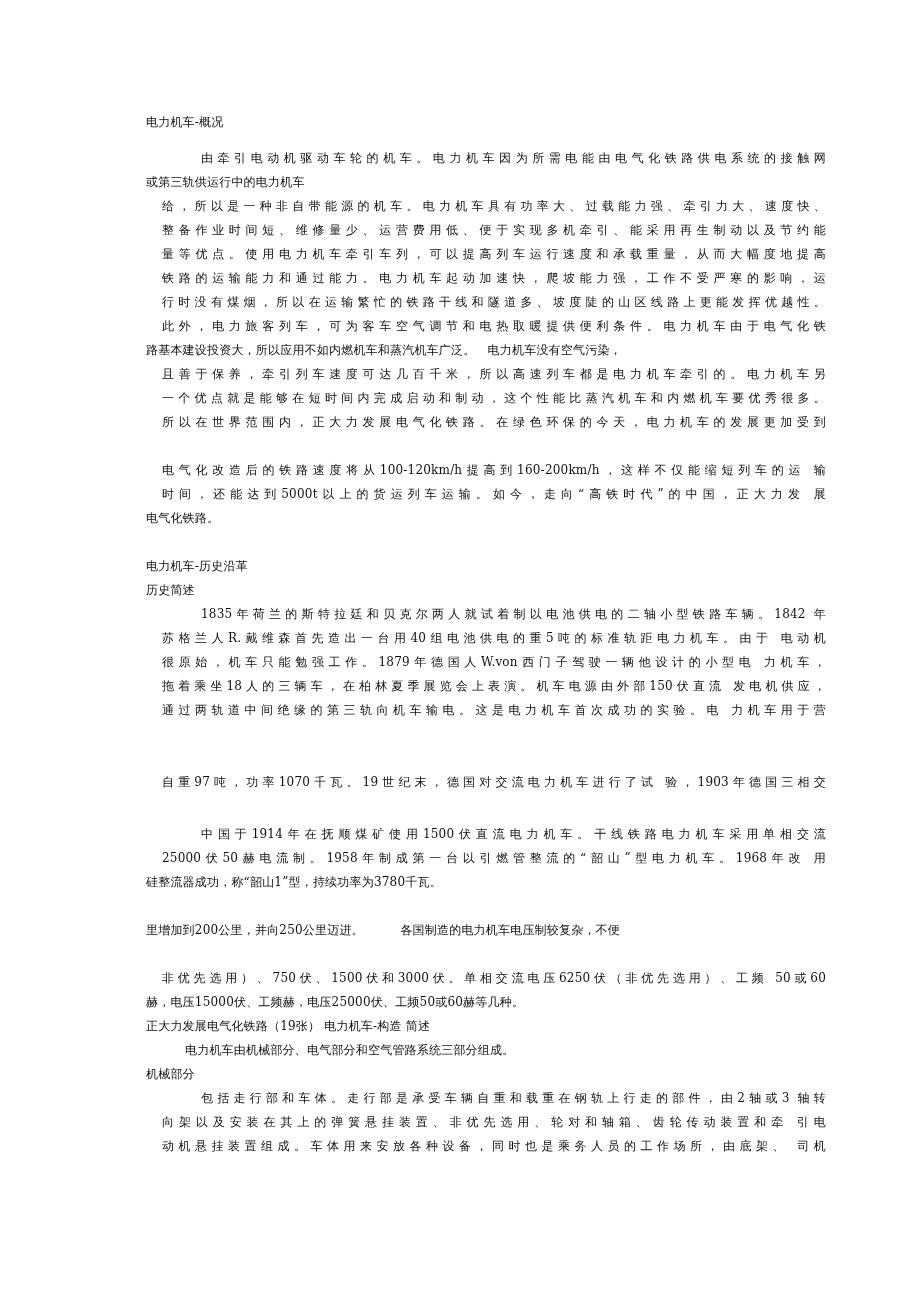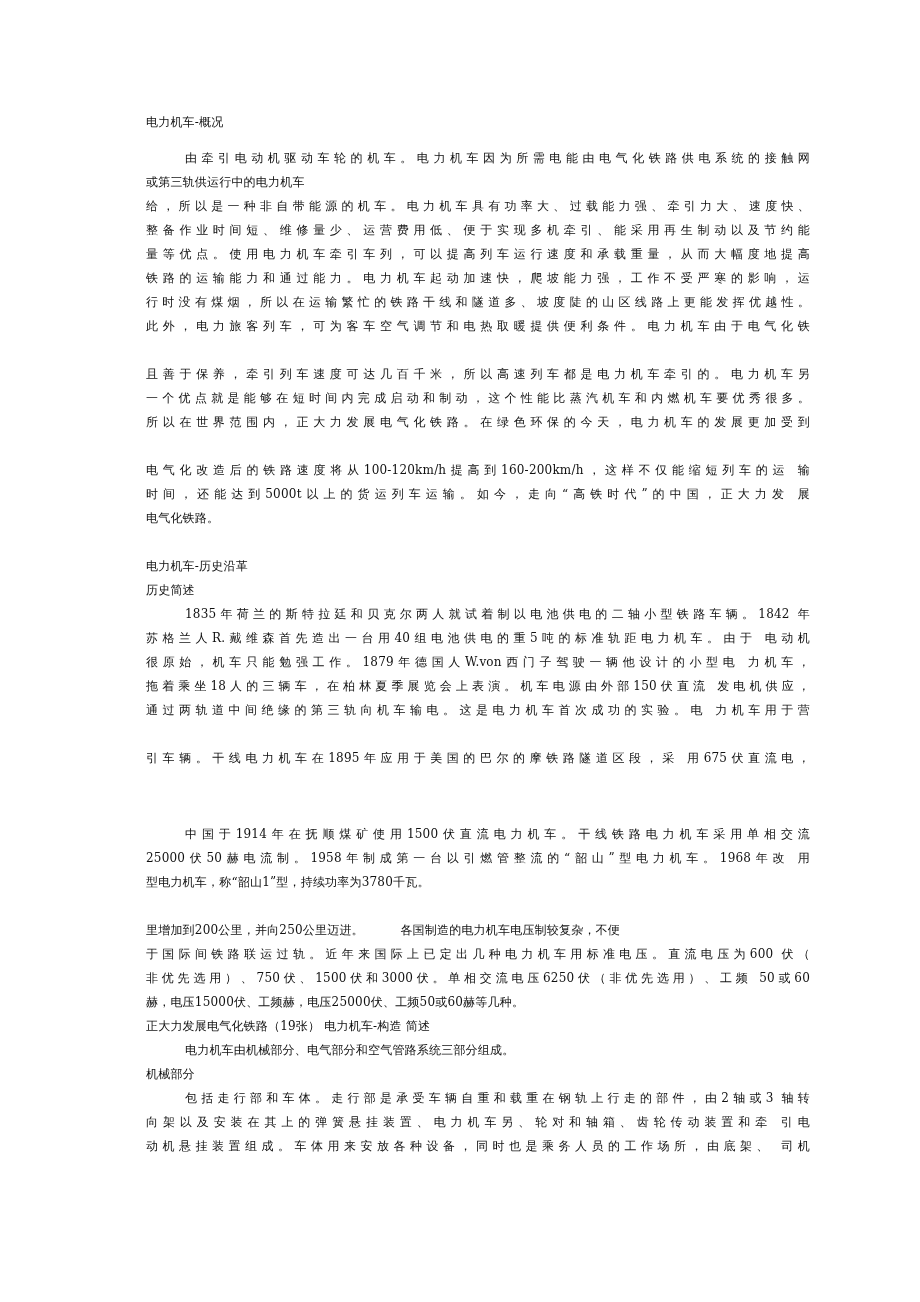--- a/index.html
+++ b/index.html
@@ -1,58 +1,58 @@
 <!DOCTYPE html>
 <html><head>
 <meta charset="utf-8">
 <style>
   html, body { margin: 0; padding: 0; background: #ffffff; }
   body { width: 920px; height: 1302px; position: relative; overflow: hidden;
          font-family: "DejaVu Serif", "Liberation Serif", serif; color: #111111; }
   .page { position: absolute; left: 0; top: 0; width: 920px; height: 1302px; }
   .line { position: absolute; left: 146px; width: 664px; font-size: 12px; line-height: 20px;
           white-space: nowrap; overflow: visible; letter-spacing: 0.2px; }
-  .line.justify { text-align: justify; text-align-last: justify; }
+  .line.justify { text-align: justify; text-align-last: justify; margin-left: 16px; }
   .indent { padding-left: 39px; width: 625px; }
 </style>
 </head>
 <body>
 
 <div class="page">
 
   <div class="line" style="top:112px">电力机车-概况</div>
   <div class="line indent justify" style="top:148px">由牵引电动机驱动车轮的机车。电力机车因为所需电能由电气化铁路供电系统的接触网</div>
   <div class="line" style="top:172px">或第三轨供运行中的电力机车</div>
   <div class="line justify" style="top:196px">给，所以是一种非自带能源的机车。电力机车具有功率大、过载能力强、牵引力大、速度快、</div>
   <div class="line justify" style="top:220px">整备作业时间短、维修量少、运营费用低、便于实现多机牵引、能采用再生制动以及节约能</div>
   <div class="line justify" style="top:244px">量等优点。使用电力机车牵引车列，可以提高列车运行速度和承载重量，从而大幅度地提高</div>
   <div class="line justify" style="top:268px">铁路的运输能力和通过能力。电力机车起动加速快，爬坡能力强，工作不受严寒的影响，运</div>
   <div class="line justify" style="top:292px">行时没有煤烟，所以在运输繁忙的铁路干线和隧道多、坡度陡的山区线路上更能发挥优越性。</div>
   <div class="line justify" style="top:316px">此外，电力旅客列车，可为客车空气调节和电热取暖提供便利条件。电力机车由于电气化铁</div>
+  <div class="line" style="top:340px">路基本建设投资大，所以应用不如内燃机车和蒸汽机车广泛。　电力机车没有空气污染，</div>
   <div class="line justify" style="top:364px">且善于保养，牵引列车速度可达几百千米，所以高速列车都是电力机车牵引的。电力机车另</div>
   <div class="line justify" style="top:388px">一个优点就是能够在短时间内完成启动和制动，这个性能比蒸汽机车和内燃机车要优秀很多。</div>
   <div class="line justify" style="top:412px">所以在世界范围内，正大力发展电气化铁路。在绿色环保的今天，电力机车的发展更加受到</div>
   <div class="line justify" style="top:460px">电气化改造后的铁路速度将从100-120km/h提高到160-200km/h，这样不仅能缩短列车的运 输</div>
   <div class="line justify" style="top:484px">时间，还能达到5000t以上的货运列车运输。如今，走向“高铁时代”的中国，正大力发 展</div>
   <div class="line" style="top:508px">电气化铁路。</div>
 
   <div class="line" style="top:556px">电力机车-历史沿革</div>
   <div class="line" style="top:580px">历史简述</div>
   <div class="line indent justify" style="top:604px">1835年荷兰的斯特拉廷和贝克尔两人就试着制以电池供电的二轴小型铁路车辆。1842 年</div>
   <div class="line justify" style="top:628px">苏格兰人R.戴维森首先造出一台用40组电池供电的重5吨的标准轨距电力机车。由于 电动机</div>
   <div class="line justify" style="top:652px">很原始，机车只能勉强工作。1879年德国人W.von西门子驾驶一辆他设计的小型电 力机车，</div>
   <div class="line justify" style="top:676px">拖着乘坐18人的三辆车，在柏林夏季展览会上表演。机车电源由外部150伏直流 发电机供应，</div>
   <div class="line justify" style="top:700px">通过两轨道中间绝缘的第三轨向机车输电。这是电力机车首次成功的实验。电 力机车用于营</div>
-  <div class="line justify" style="top:748px">引车辆。干线电力机车在1895年应用于美国的巴尔的摩铁路隧道区段，采 用675伏直流电，</div>
+  <div class="line justify" style="top:772px">自重97吨，功率1070千瓦。19世纪末，德国对交流电力机车进行了试 验，1903年德国三相交</div>
   <div class="line indent justify" style="top:824px">中国于1914年在抚顺煤矿使用1500伏直流电力机车。干线铁路电力机车采用单相交流</div>
   <div class="line justify" style="top:848px">25000伏50赫电流制。1958年制成第一台以引燃管整流的“韶山”型电力机车。1968年改 用</div>
-  <div class="line" style="top:872px">型电力机车，称“韶山1”型，持续功率为3780千瓦。</div>
+  <div class="line" style="top:872px">硅整流器成功，称“韶山1”型，持续功率为3780千瓦。</div>
   <div class="line" style="top:920px">里增加到200公里，并向250公里迈进。　　　各国制造的电力机车电压制较复杂，不便</div>
-  <div class="line justify" style="top:944px">于国际间铁路联运过轨。近年来国际上已定出几种电力机车用标准电压。直流电压为600 伏（</div>
   <div class="line justify" style="top:968px">非优先选用）、750伏、1500伏和3000伏。单相交流电压6250伏（非优先选用）、工频 50或60</div>
   <div class="line" style="top:992px">赫，电压15000伏、工频赫，电压25000伏、工频50或60赫等几种。</div>
   <div class="line" style="top:1016px">正大力发展电气化铁路（19张） 电力机车-构造 简述</div>
   <div class="line indent" style="top:1040px">电力机车由机械部分、电气部分和空气管路系统三部分组成。</div>
   <div class="line" style="top:1064px">机械部分</div>
   <div class="line indent justify" style="top:1088px">包括走行部和车体。走行部是承受车辆自重和载重在钢轨上行走的部件，由2轴或3 轴转</div>
-  <div class="line justify" style="top:1112px">向架以及安装在其上的弹簧悬挂装置、电力机车另、轮对和轴箱、齿轮传动装置和牵 引电</div>
+  <div class="line justify" style="top:1112px">向架以及安装在其上的弹簧悬挂装置、非优先选用、轮对和轴箱、齿轮传动装置和牵 引电</div>
   <div class="line justify" style="top:1136px">动机悬挂装置组成。车体用来安放各种设备，同时也是乘务人员的工作场所，由底架、 司机</div>
 </div>
 
 </body></html>

